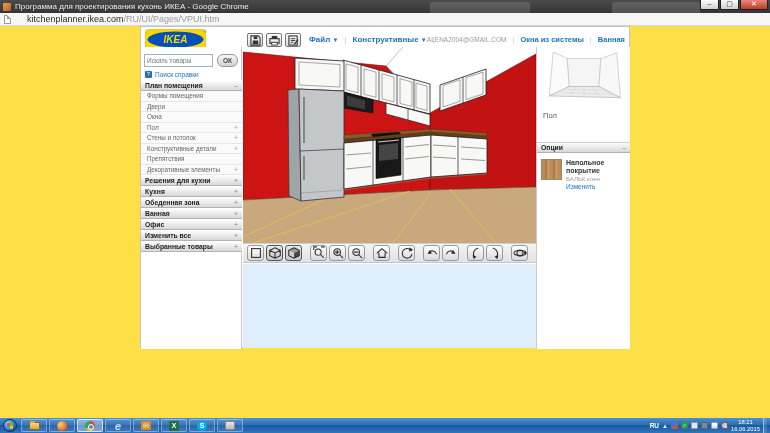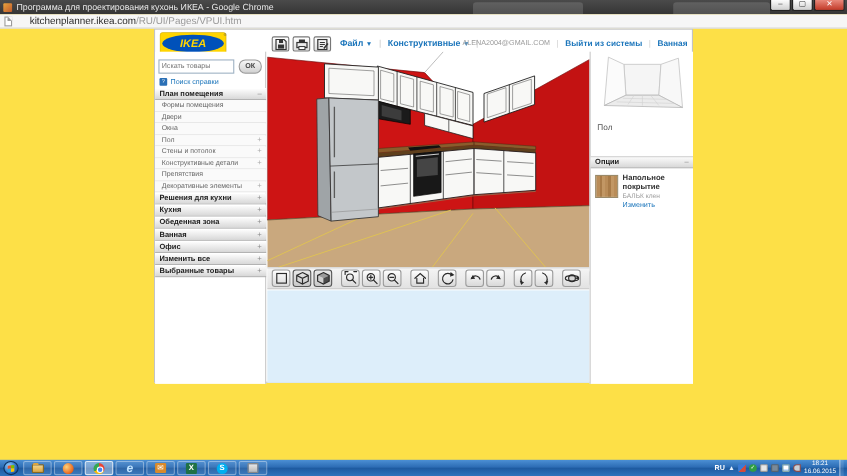--- a/index.html
+++ b/index.html
@@ -189,21 +189,21 @@
     <div id="menus">
       <span><span>Файл</span> <span class="caret">▼</span></span>
       <span class="sep">|</span>
       <span><span>Конструктивные</span> <span class="caret">▼</span></span>
       <span class="sep">|</span>
     </div>
 
     <div id="acct">
       <span class="email">ALENA2004@GMAIL.COM</span>
       <span class="sep">|</span>
-      <a>Выйти из системы</a>
+      <a>Окна из системы</a>
       <span class="sep">|</span>
       <a>Ванная</a>
     </div>
 
     <div id="sidebar">
       <input id="search-input" placeholder="Искать товары" style="">
       <div id="ok-btn">ОК</div>
       <div id="help-link">
         <span class="hicon">?</span>
         <span>Поиск справки</span>

